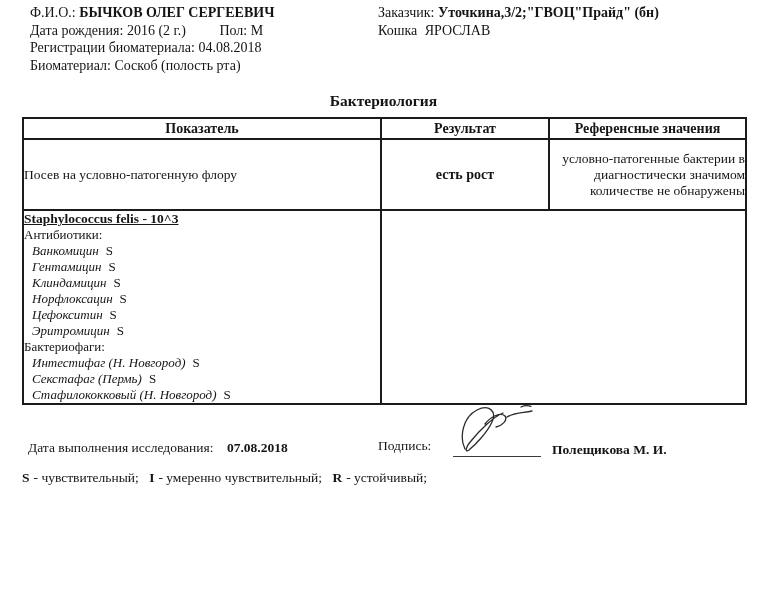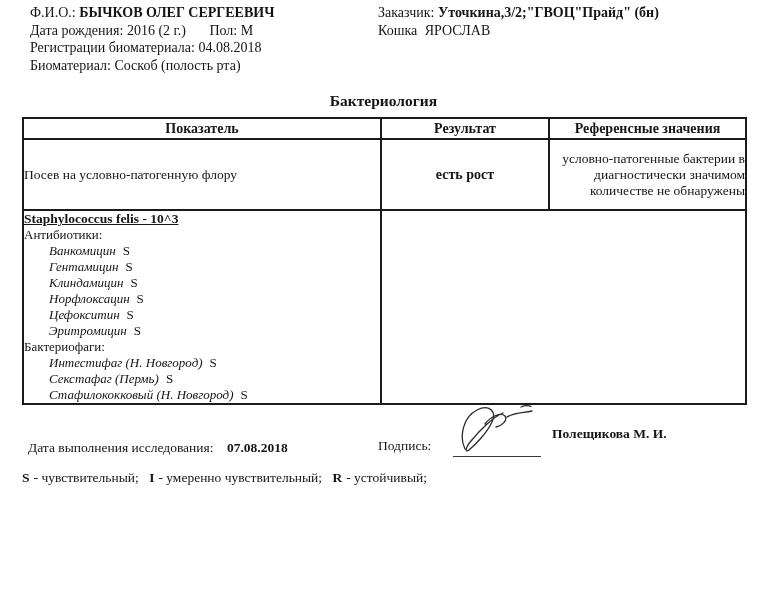--- a/index.html
+++ b/index.html
@@ -10,21 +10,21 @@
     background: #ffffff;
     font-family: "Liberation Serif", serif;
     color: #151515;
     overflow: hidden;
   }
   .b { font-weight: bold; text-align: center; }
 
   
   .hdr-left  { position: absolute; left: 30px;  top: 4px; font-size: 14px; line-height: 17.6px; white-space: nowrap; }
   .hdr-right { position: absolute; left: 378px; top: 4px; font-size: 14px; line-height: 17.6px; white-space: nowrap; }
-  .gap-lg { margin-left: 20px; }
+  .gap-lg { margin-left: 30px; }
   .gap-sm { margin-left: 4px; }
 
   
   .title {
     position: absolute; left: 22px; top: 92px; width: 723px;
     text-align: center; font-weight: bold; font-size: 15.5px;
   }
 
   
   .tbl {
@@ -32,31 +32,31 @@
     border-collapse: collapse; table-layout: fixed;
     font-size: 13.5px; color: #151515;
   }
   .tbl th, .tbl td { border: 2px solid #1b1b1b; padding: 0; overflow: hidden; }
   .tbl th { font-size: 14px; font-weight: bold; height: 19px; text-align: center; }
   .cell-indicator { padding-left: 6px; vertical-align: middle; height: 69px; }
   .cell-result    { text-align: center; vertical-align: middle; font-weight: bold; font-size: 14px; }
   .cell-ref       { text-align: right; vertical-align: middle; font-size: 13.5px; line-height: 16px; padding: 2px 8px; }
   .cell-culture   { vertical-align: top; padding: 3px 4px 0 4px; font-size: 13px; line-height: 16px; height: 178px; }
   .organism { font-weight: bold; text-decoration: underline; font-size: 13.5px; }
-  .item { padding-left: 25px; }
+  .item { padding-left: 8px; }
   .item .name { font-style: italic; }
   .item .res  { margin-left: 7px; }
 
   
   .date-line { position: absolute; left: 28px; top: 440px; font-size: 13.5px; }
   .date-value { font-weight: bold; margin-left: 10px; }
   .sig-label { position: absolute; left: 378px; top: 438px; font-size: 13.5px; }
   .sig-area  { position: absolute; left: 453px; top: 400px; width: 88px; height: 56px; border-bottom: 1px solid #3a3a3a; }
   .sig-svg   { position: absolute; left: 2px; bottom: 1px; }
-  .signer    { position: absolute; left: 552px; top: 426px; font-size: 13.5px; font-weight: bold; }
+  .signer    { position: absolute; left: 552px; top: 442px; font-size: 13.5px; font-weight: bold; }
   .legend    { position: absolute; left: 22px; top: 470px; font-size: 13.5px; }
   .legend .lg-item { margin-right: 7px; }
   .legend .lg-text { margin-left: 4px; }
 </style>
 </head>
 <body>
 
 <div class="page">
 
   <div class="hdr-left">

